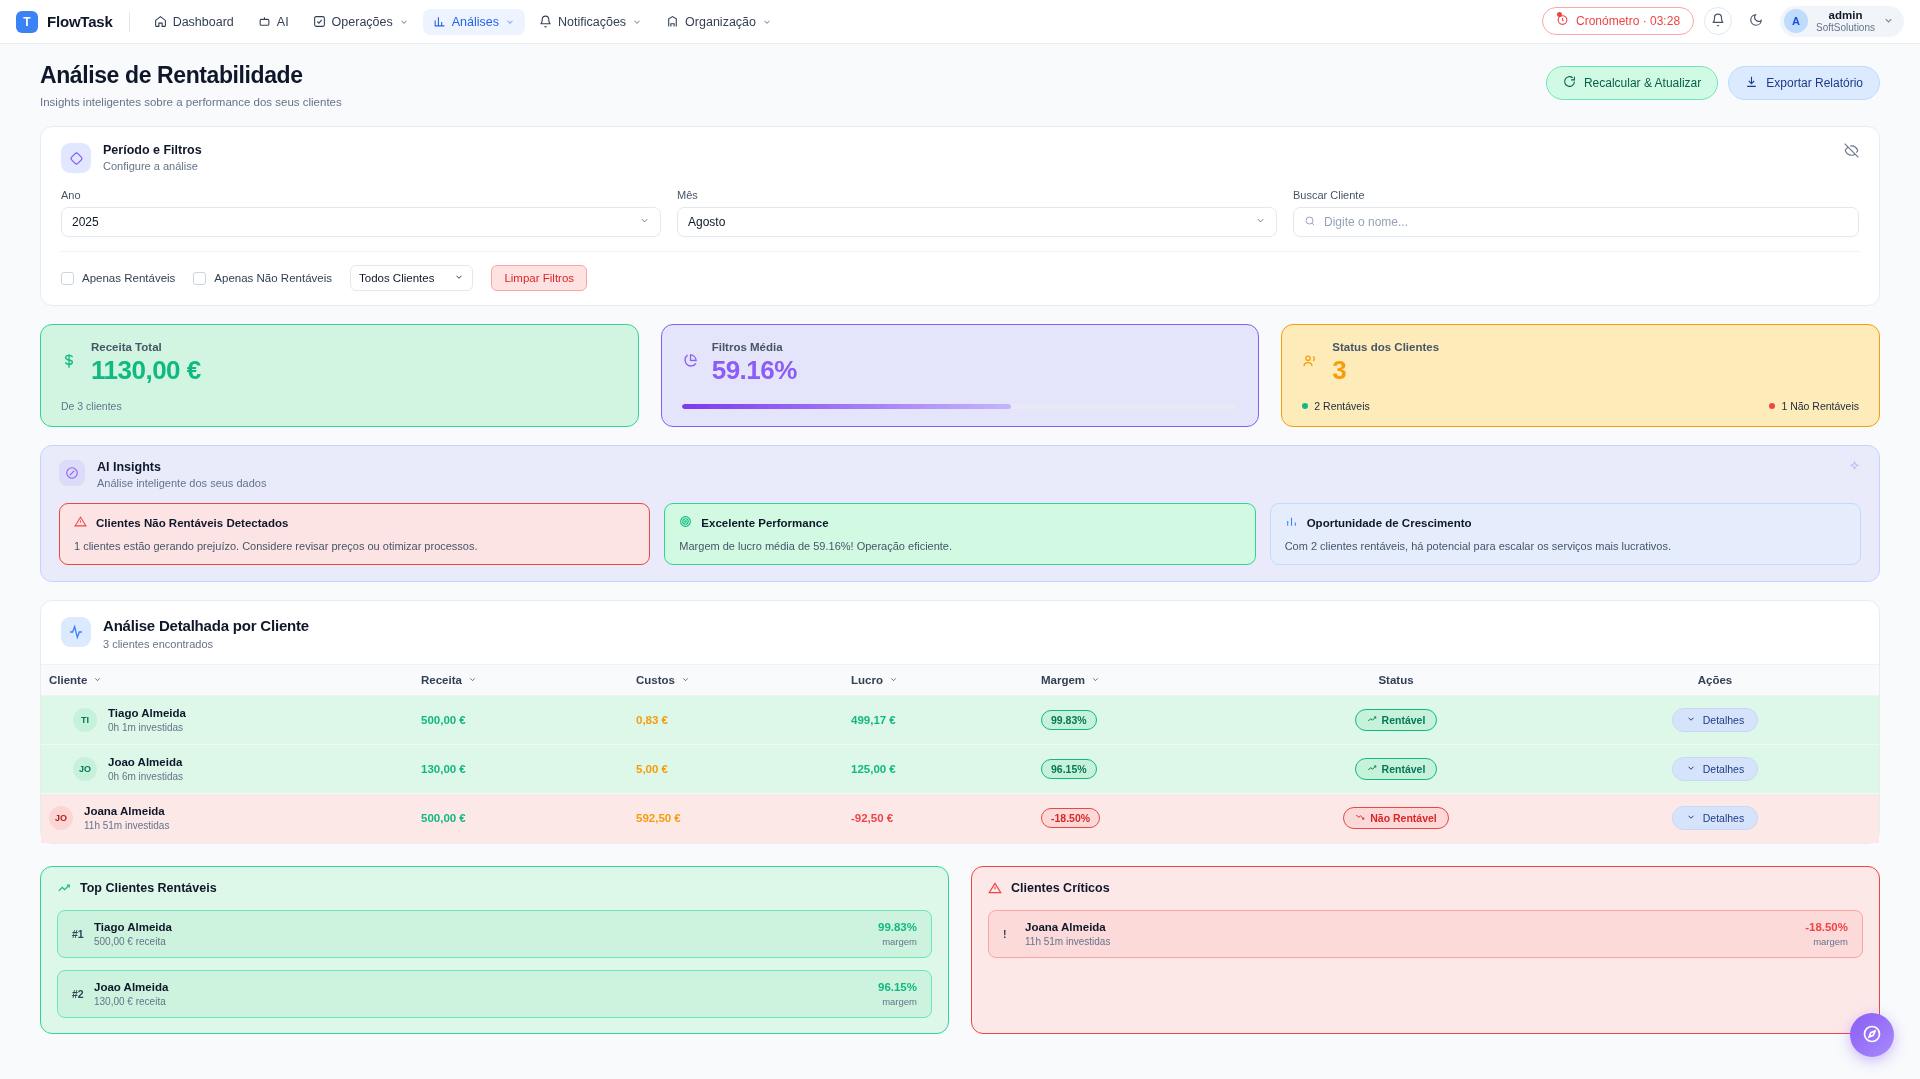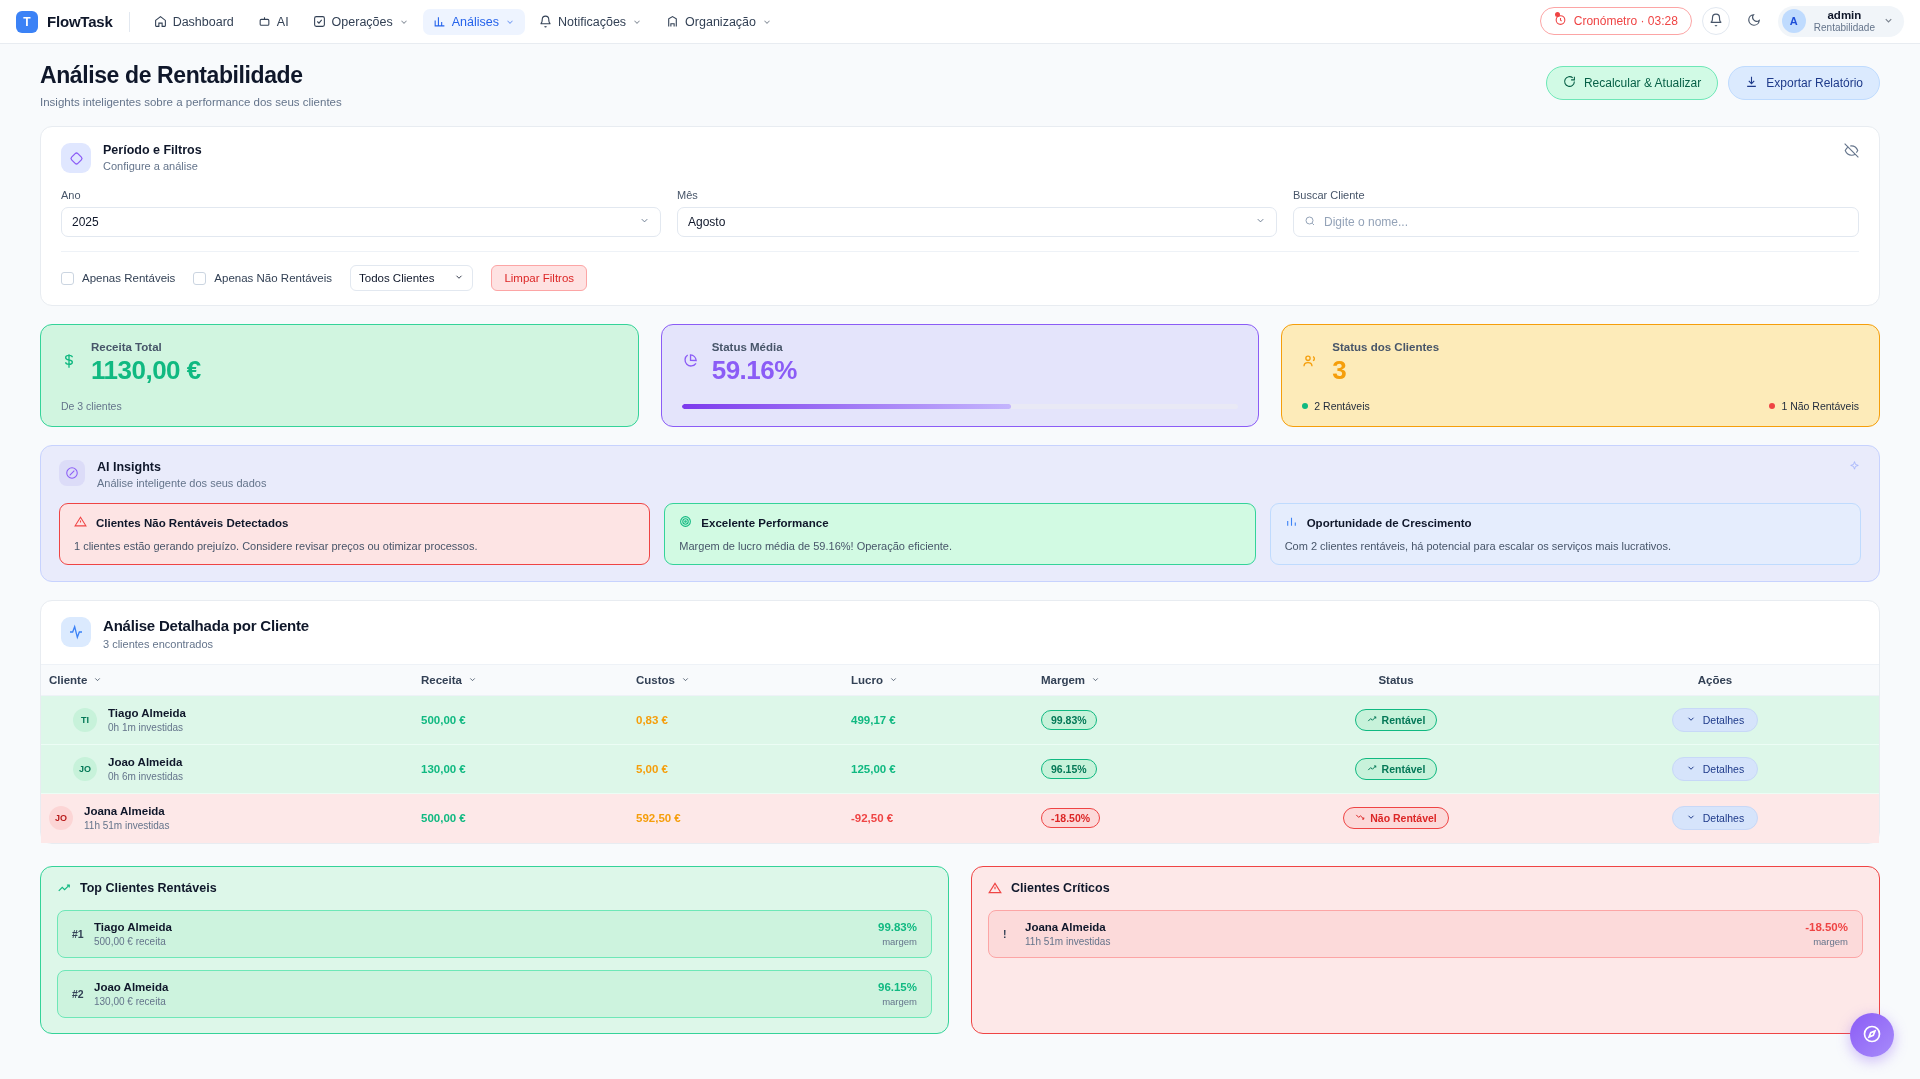--- a/index.html
+++ b/index.html
@@ -365,21 +365,21 @@
     </div>
     <div class="icon-btn noborder">
       <span><svg width="14" height="14" viewBox="0 0 24 24" fill="none" stroke="currentColor" stroke-width="2">
             <path d="M21 12.8A9 9 0 1 1 11.2 3a7 7 0 0 0 9.8 9.8z"></path>
           </svg></span>
     </div>
     <div class="userbox">
       <div class="avatar">A</div>
       <div>
         <div class="user-name">admin</div>
-        <div class="user-org">Rentabilidade</div>
+        <div class="user-org">SoftSolutions</div>
       </div>
       <span class="chev"><svg width="11" height="11" viewBox="0 0 24 24" fill="none" stroke="currentColor" stroke-width="2.5">
             <path d="M6 9l6 6 6-6"></path>
           </svg></span>
     </div>
   </div>
 </div>
 
 <div class="page">
 
@@ -496,21 +496,21 @@
 
     <div class="kpi purple">
       <div class="kpi-top">
         <div class="kpi-ico">
           <svg width="16" height="16" viewBox="0 0 24 24" fill="none" stroke="currentColor" stroke-width="2">
               <path d="M21 15.5A9 9 0 1 1 8.5 3"></path>
               <path d="M21.2 11.2A9 9 0 0 0 12.8 2.8V11z"></path>
             </svg>
         </div>
         <div>
-          <div class="kpi-label">Status Média</div>
+          <div class="kpi-label">Filtros Média</div>
           <div class="kpi-value">59.16%</div>
         </div>
       </div>
       <div class="kpi-bar">
           <i id="margin-fill" style="width: 59.16%;"></i>
         </div>
     </div>
 
     <div class="kpi amber">
       <div class="kpi-top">

